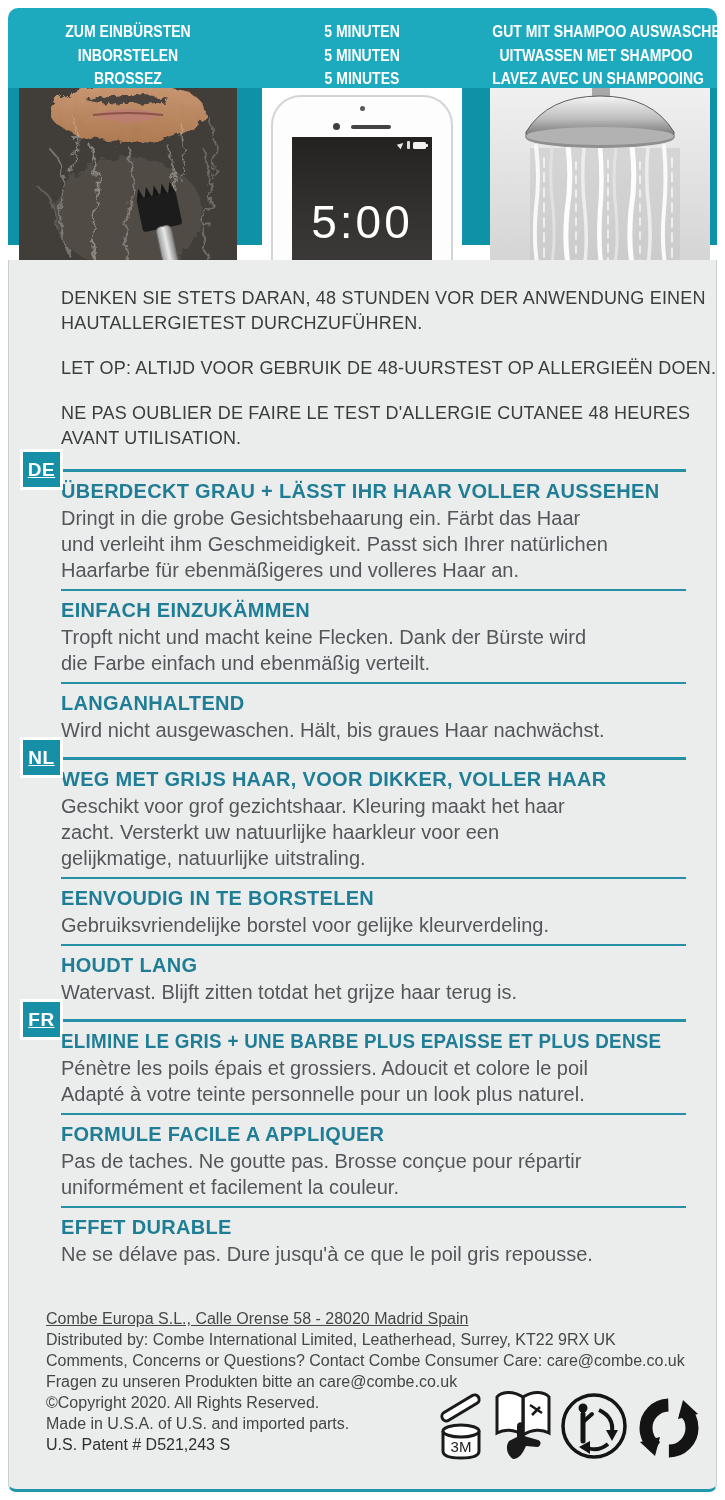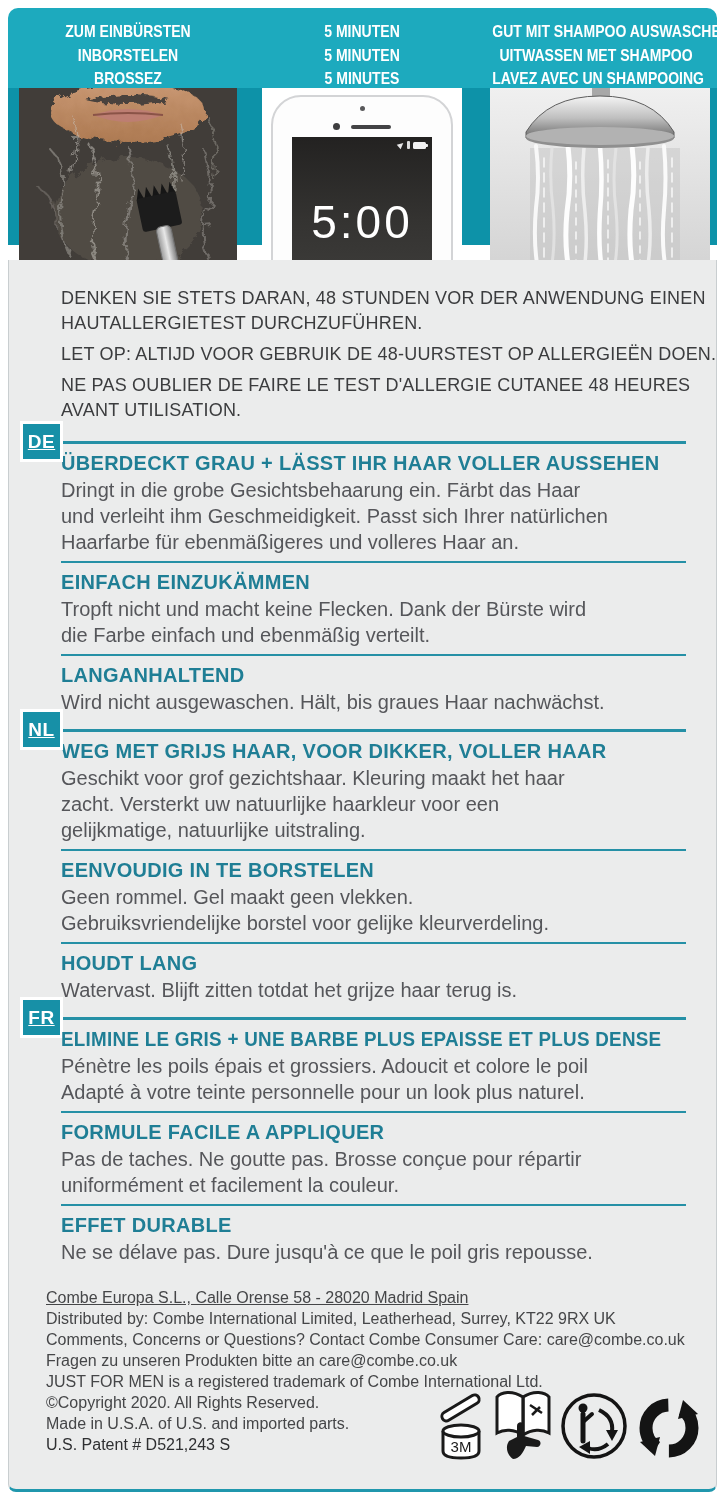--- a/index.html
+++ b/index.html
@@ -47,21 +47,21 @@
   .timer { position:absolute; left:0; right:0; top:58px; text-align:center; color:#fff;
            font-size:46px; font-weight:200; letter-spacing:3px; }
 
   
   .panel-body { position:absolute; left:8px; top:260px; width:709px; height:1232px;
                 background:#ebecec; border-left:1px solid #c9ced0; border-right:1px solid #c9ced0;
                 border-bottom:3px solid #2097ad; border-radius:0 0 8px 8px;
                 padding:26px 30px 8px 52px; overflow:hidden; }
 
   .warning { color:#3b3c3e; font-size:18px; line-height:25px; letter-spacing:.2px; }
-  .warning + .warning { margin-top:6px; }
+  .warning + .warning { margin-top:20px; }
   .warning span { display:block; white-space:nowrap; }
 
   .lang-rule { position:relative; height:3px; background:#2590a6; margin-top:14px; }
   .lang-rule.first { margin-top:18px; }
   .lang-badge { position:absolute; left:-38px; top:-17px; width:37px; height:35px;
                 background:#1790a7; outline:3px solid #ffffff; color:#fff; font-weight:bold;
                 font-size:19px; letter-spacing:.5px; display:flex; align-items:center;
                 justify-content:center;text-decoration:underline; }
 
   h3.bene { margin-top:7px; margin-bottom:2px; color:#1f7e95; font-size:20px;
@@ -245,21 +245,20 @@
     </div>
     <h3 class="bene">WEG MET GRIJS HAAR, VOOR DIKKER, VOLLER HAAR</h3>
     <p class="copy">
       <span>Geschikt voor grof gezichtshaar. Kleuring maakt het haar</span>
       <span>zacht. Versterkt uw natuurlijke haarkleur voor een</span>
       <span>gelijkmatige, natuurlijke uitstraling.</span>
     </p>
     <div class="divider"></div>
     <h3 class="bene">EENVOUDIG IN TE BORSTELEN</h3>
     <p class="copy">
-      <span>Geen rommel. Gel maakt geen vlekken.</span>
       <span>Gebruiksvriendelijke borstel voor gelijke kleurverdeling.</span>
     </p>
     <div class="divider"></div>
     <h3 class="bene">HOUDT LANG</h3>
     <p class="copy">
       <span>Watervast. Blijft zitten totdat het grijze haar terug is.</span>
     </p>
 
     <div class="lang-rule">
       <div class="lang-badge">FR</div>
@@ -279,21 +278,20 @@
     <h3 class="bene">EFFET DURABLE</h3>
     <p class="copy">
       <span>Ne se délave pas. Dure jusqu'à ce que le poil gris repousse.</span>
     </p>
 
     <div class="footer">
       <span class="address">Combe Europa S.L., Calle Orense 58 - 28020 Madrid Spain</span>
       <span>Distributed by: Combe International Limited, Leatherhead, Surrey, KT22 9RX  UK</span>
       <span>Comments, Concerns or Questions? Contact Combe Consumer Care: care@combe.co.uk</span>
       <span>Fragen zu unseren Produkten bitte an care@combe.co.uk</span>
-      <span>JUST FOR MEN is a registered trademark of Combe International Ltd.</span>
       <span>©Copyright 2020.  All Rights Reserved.</span>
       <span>Made in U.S.A. of U.S. and imported parts.</span>
       <span class="patent">U.S. Patent # D521,243 S</span>
     </div>
 
     <div class="cert-icons">
       <svg width="52" height="72" viewBox="0 0 52 72">
         <g transform="rotate(-31 10 30)">
           <rect x="8" y="24" width="42" height="9" rx="4.5" fill="#fff" stroke="#1a1a1a" stroke-width="3"></rect>
         </g>

